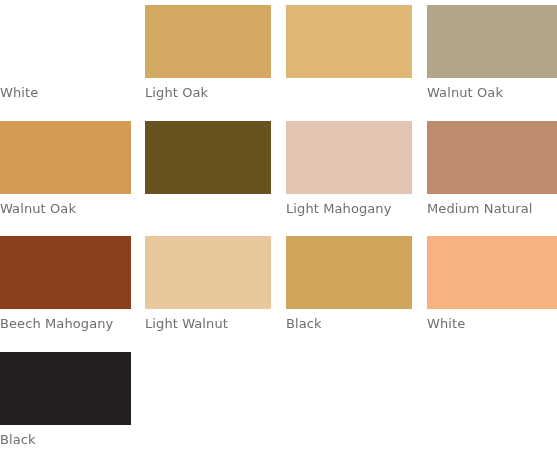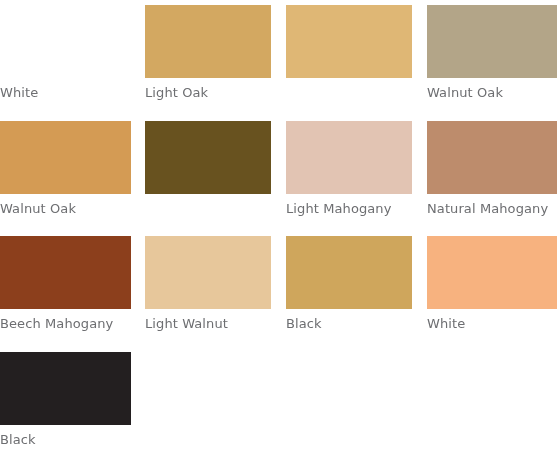--- a/index.html
+++ b/index.html
@@ -96,21 +96,21 @@
     <span class="swatch-chip" style="background-color:#68521f;"></span>
   </div>
   <div class="gutter"></div>
   <div class="swatch-cell">
     <span class="swatch-chip" style="background-color:#e2c4b3;"></span>
     <span class="swatch-label">Light Mahogany</span>
   </div>
   <div class="gutter"></div>
   <div class="swatch-cell">
     <span class="swatch-chip" style="background-color:#bd8c6c;"></span>
-    <span class="swatch-label">Natural Mahogany</span>
+    <span class="swatch-label">Medium Natural</span>
   </div>
 
   <div class="row-spacer-tight"></div>
 
   <div class="swatch-cell">
     <span class="swatch-chip" style="background-color:#8c3f1c;"></span>
     <span class="swatch-label">Beech Mahogany</span>
   </div>
   <div class="gutter"></div>
   <div class="swatch-cell">

